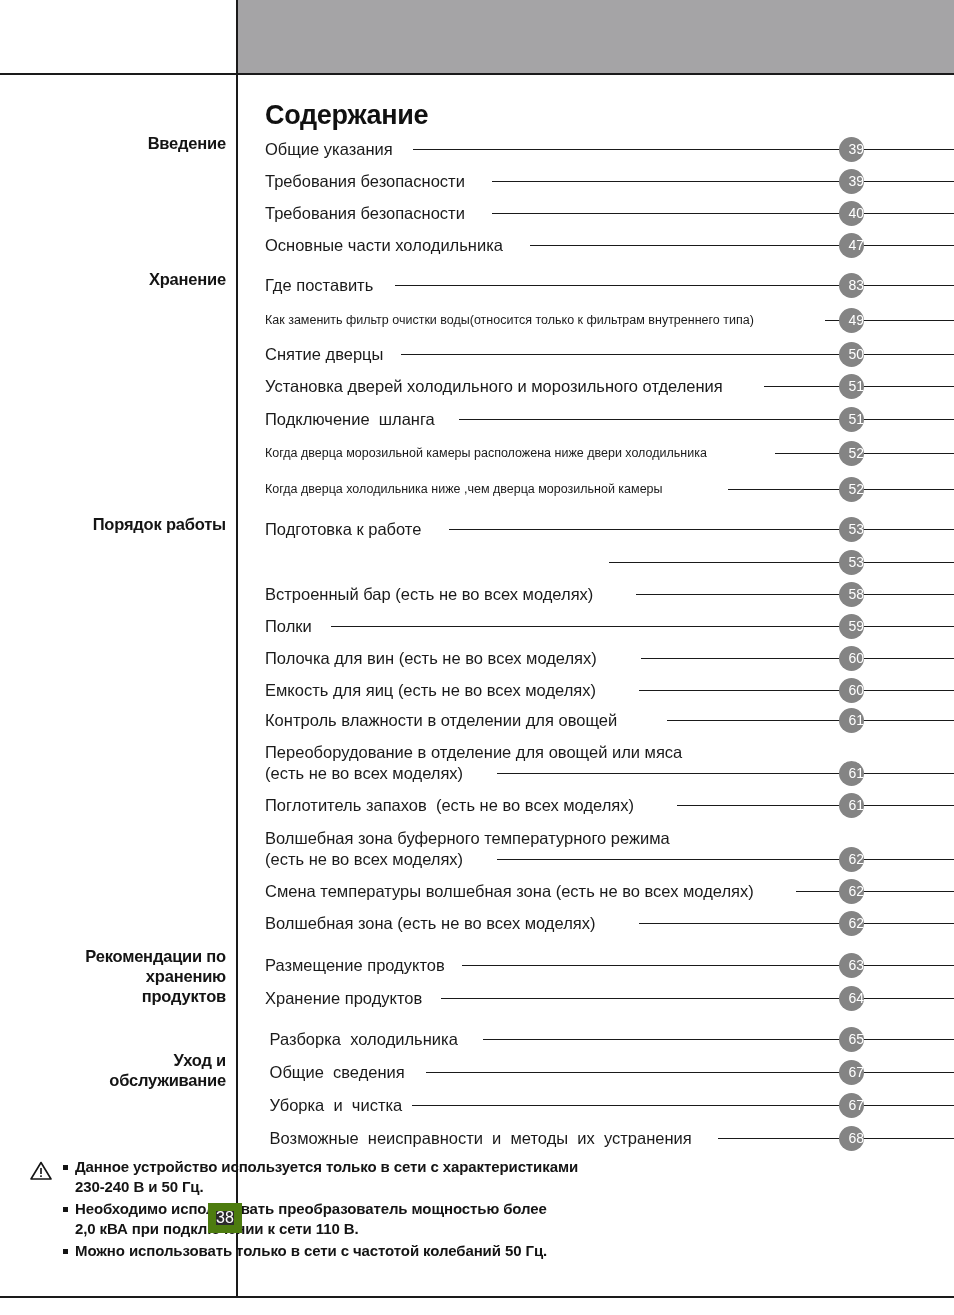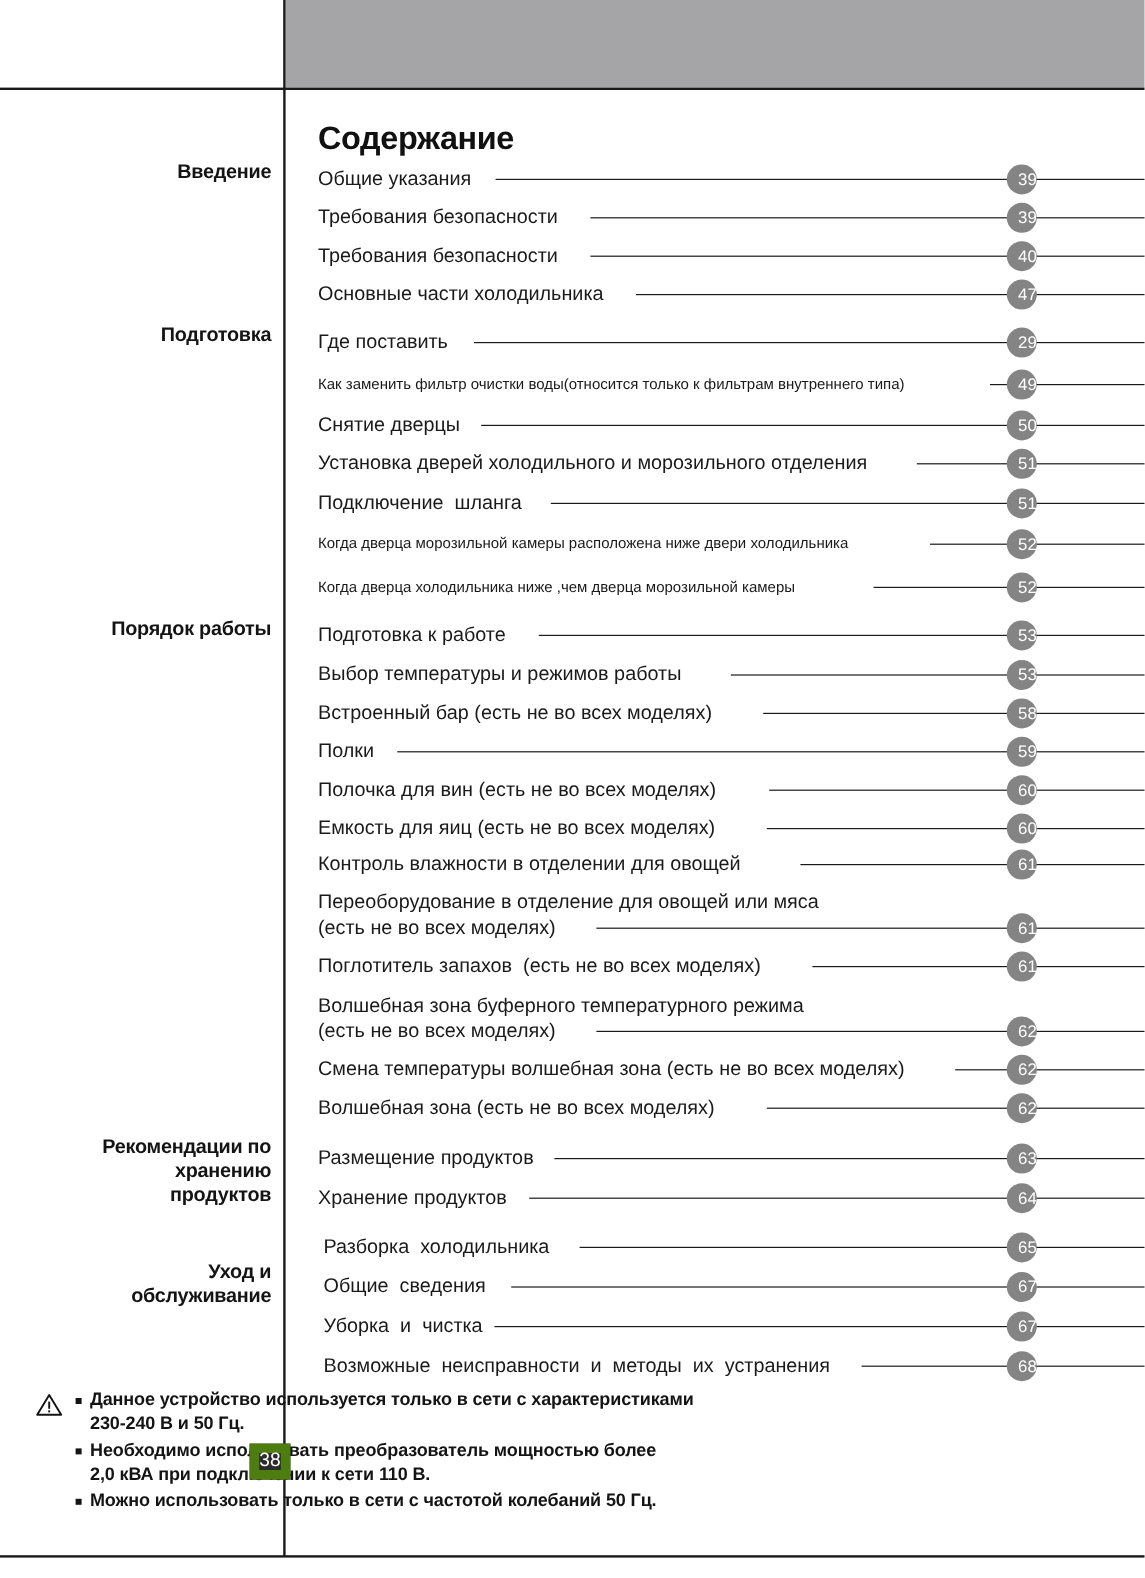--- a/index.html
+++ b/index.html
@@ -190,21 +190,21 @@
 
 <div id="page">
 
   <div class="header-band"></div>
   <div class="header-rule"></div>
   <div class="column-divider"></div>
   <div class="bottom-rule"></div>
 
   <div class="sidebar">
       <div class="side-head" style="top: 133px;">Введение</div>
-      <div class="side-head" style="top: 269px;">Подготовка</div>
+      <div class="side-head" style="top: 269px;">Хранение</div>
       <div class="side-head" style="top: 514px;">Порядок работы</div>
       <div class="side-head" style="top: 1050px;">Уход и<br>обслуживание</div>
       <div class="side-head" style="top: 946px;">Рекомендации по<br>хранению<br>продуктов</div>
     </div>
 
   <div class="page-badge">38</div>
 
   <div class="toc">
     <div class="toc-title">Содержание</div>
   <div class="toc-row" style="top: 139px;">
@@ -224,21 +224,21 @@
       <div class="pagenum" style="top: 201px;">40</div>
       <div class="toc-row" style="top: 235px;">
         <span class="toc-label">Основные части холодильника</span>
       </div>
       <div class="leader" style="left: 292px; width: 424px; top: 244.7px;"></div>
       <div class="pagenum" style="top: 233px;">47</div>
       <div class="toc-row" style="top: 275px;">
         <span class="toc-label">Где поставить</span>
       </div>
       <div class="leader" style="left: 157px; width: 559px; top: 284.7px;"></div>
-      <div class="pagenum" style="top: 273px;">29</div>
+      <div class="pagenum" style="top: 273px;">83</div>
       <div class="toc-row" style="top: 312px;">
         <span class="toc-label small">Как заменить фильтр очистки воды(относится только к фильтрам внутреннего типа)</span>
       </div>
       <div class="leader" style="left: 587px; width: 129px; top: 319.7px;"></div>
       <div class="pagenum" style="top: 308px;">49</div>
       <div class="toc-row" style="top: 344px;">
         <span class="toc-label">Снятие дверцы</span>
       </div>
       <div class="leader" style="left: 163px; width: 553px; top: 353.7px;"></div>
       <div class="pagenum" style="top: 342px;">50</div>
@@ -260,23 +260,20 @@
       <div class="toc-row" style="top: 481px; text-align: right;">
         <span class="toc-label small">Когда дверца холодильника ниже ,чем дверца морозильной камеры</span>
       </div>
       <div class="leader" style="left: 490px; width: 226px; top: 488.7px;"></div>
       <div class="pagenum" style="top: 477px;">52</div>
       <div class="toc-row" style="top: 519px;">
         <span class="toc-label">Подготовка к работе</span>
       </div>
       <div class="leader" style="left: 211px; width: 505px; top: 528.7px;"></div>
       <div class="pagenum" style="top: 517px;">53</div>
-      <div class="toc-row" style="top: 552px;">
-        <span class="toc-label">Выбор температуры и режимов работы</span>
-      </div>
       <div class="leader" style="left: 371px; width: 345px; top: 561.7px;"></div>
       <div class="pagenum" style="top: 550px;">53</div>
       <div class="toc-row" style="top: 584px;">
         <span class="toc-label">Встроенный бар (есть не во всех моделях)</span>
       </div>
       <div class="leader" style="left: 398px; width: 318px; top: 593.7px;"></div>
       <div class="pagenum" style="top: 582px;">58</div>
       <div class="toc-row" style="top: 616px;">
         <span class="toc-label">Полки</span>
       </div>

